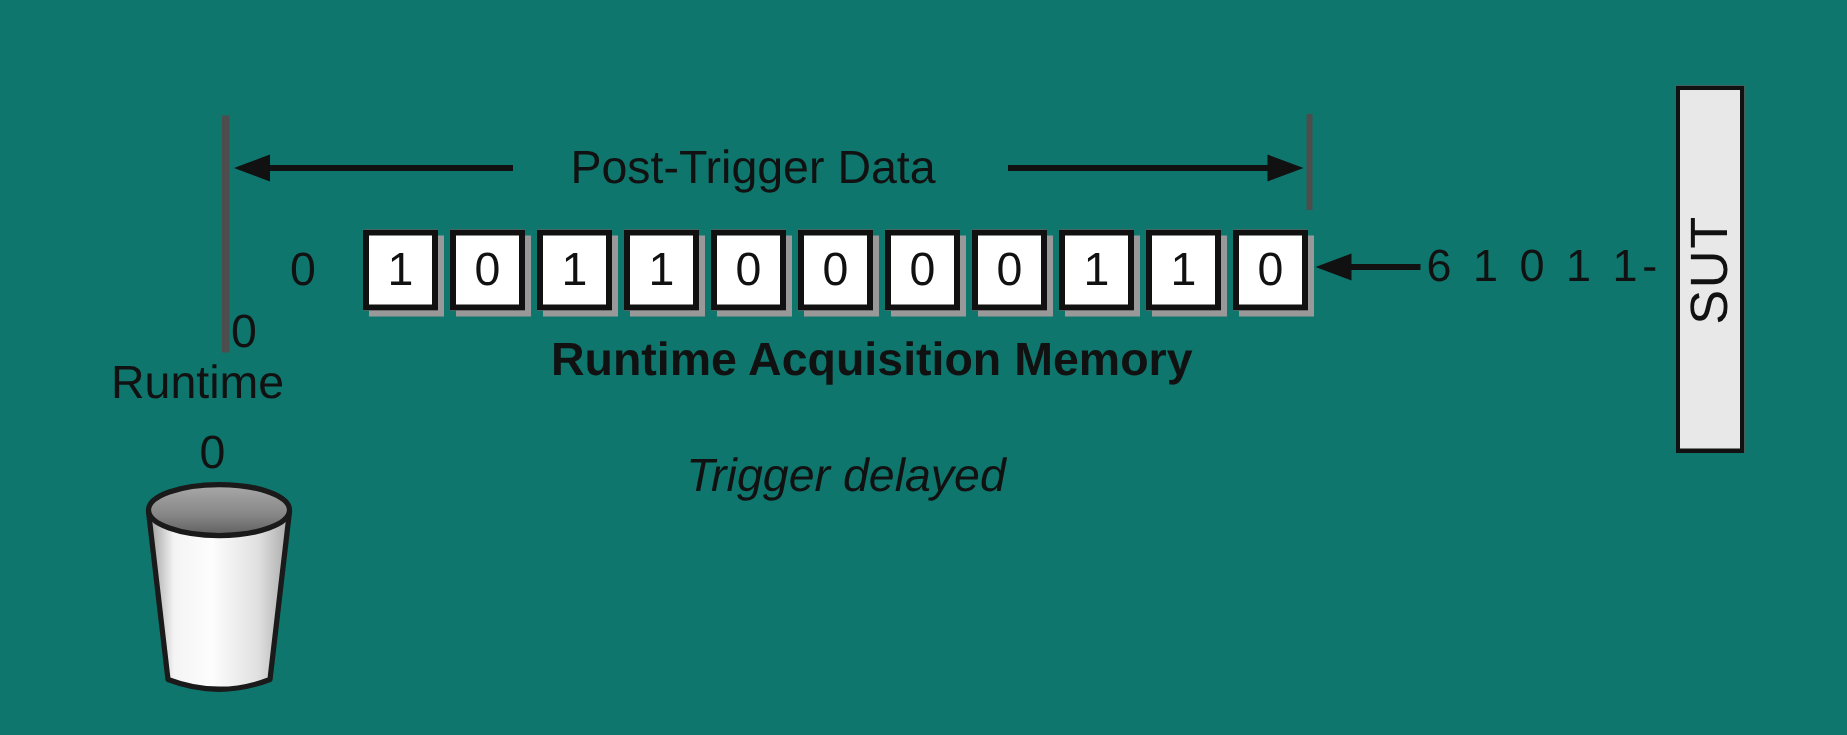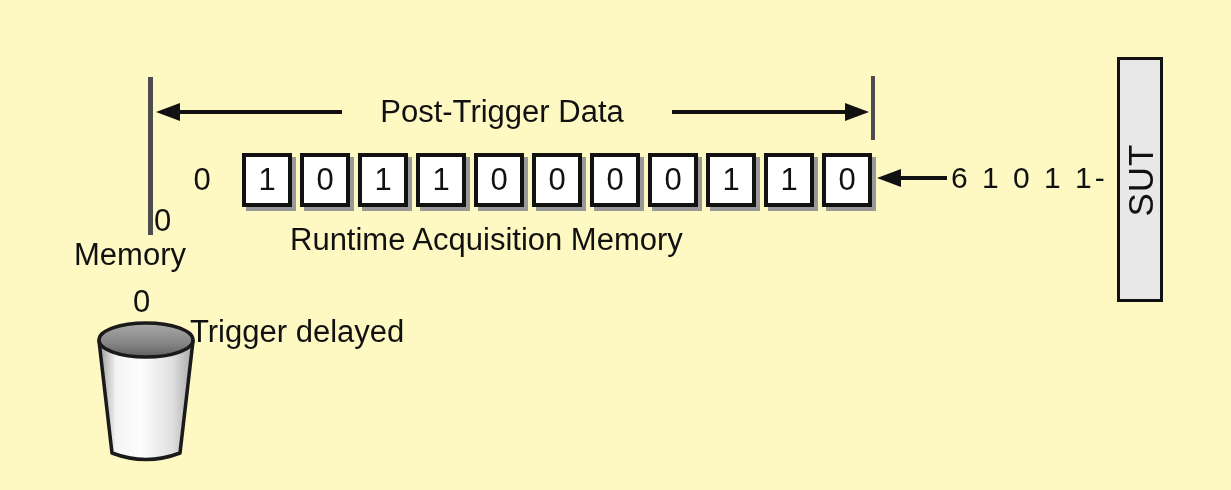--- a/index.html
+++ b/index.html
@@ -3,21 +3,21 @@
 <meta charset="utf-8">
 <style>
   * { margin: 0; padding: 0; box-sizing: border-box; }
   html, body { background: #ffffff; }
   body { font-family: "Liberation Sans", "DejaVu Sans", sans-serif; color: #111111; }
 
   .canvas {
     position: relative;
     width: 1231px;
     height: 490px;
-    background: #fef9c3;
+    background: #0f766e;
     overflow: hidden;
   }
 
   
   .trigger-line {
     position: absolute;
     left: 148px; top: 77px;
     width: 5px; height: 158px;
     background: #4d4d4d;
   }
@@ -61,22 +61,22 @@
     width: 50px; height: 54px;
     background: #ffffff;
     border: 4px solid #111111;
     box-shadow: 4px 4px 0 #999999;
     font-size: 31px;
     display: flex; align-items: center; justify-content: center;
   }
 
   .memory-label {
     position: absolute;
-    left: 290px; top: 222px; width: 526px;
-    font-size: 31px; text-align: left; white-space: nowrap;
+    left: 269px; top: 222px; width: 526px;
+    font-size: 31px; text-align: right; white-space: nowrap; font-weight: bold;
   }
 
   
   .in-head { left: 877px; top: 169px; }
   .in-line { left: 897px; top: 176px; width: 50px; }
   .incoming-bits {
     position: absolute;
     left: 951px; top: 161px;
     font-size: 30px; letter-spacing: 3px; white-space: nowrap;
   }
@@ -100,23 +100,23 @@
   
   .line-bit  { position: absolute; left: 154px; top: 203px; font-size: 31px; }
   .trigger-label { position: absolute; left: 74px;  top: 237px; font-size: 31px; white-space: nowrap; }
   .dropped-bit   { position: absolute; left: 133px; top: 284px; font-size: 31px; }
 
   .bucket { position: absolute; left: 94px; top: 317px; }
 
   
   .caption {
     position: absolute;
-    left: 190px; top: 312px; width: 748px;
+    left: 190px; top: 297px; width: 748px;
     font-size: 31px; line-height: 40px;
-    text-align: left; white-space: nowrap;
+    text-align: center; white-space: nowrap; font-style: italic;
   }
 </style>
 </head>
 <body>
 
 <div class="canvas">
 
   <div class="trigger-line"></div>
 
   <div class="arrowhead left pt-head-left"></div>
@@ -146,21 +146,21 @@
 
   <div class="arrowhead left in-head"></div>
   <div class="h-line in-line"></div>
   <div class="incoming-bits">6 1 0 1 1-</div>
 
   <div class="sut-box">
     <span class="sut-label">SUT</span>
   </div>
 
   <div class="line-bit">0</div>
-  <div class="trigger-label">Memory</div>
+  <div class="trigger-label">Runtime</div>
   <div class="dropped-bit">0</div>
 
   <svg class="bucket" width="104" height="150" viewBox="0 0 104 150">
     <defs>
       <linearGradient id="bodyGrad" x1="0" y1="0" x2="1" y2="0">
         <stop offset="0" stop-color="#9a9a9a"></stop>
         <stop offset="0.18" stop-color="#f4f4f4"></stop>
         <stop offset="0.45" stop-color="#fdfdfd"></stop>
         <stop offset="0.78" stop-color="#e0e0e0"></stop>
         <stop offset="1" stop-color="#a8a8a8"></stop>

